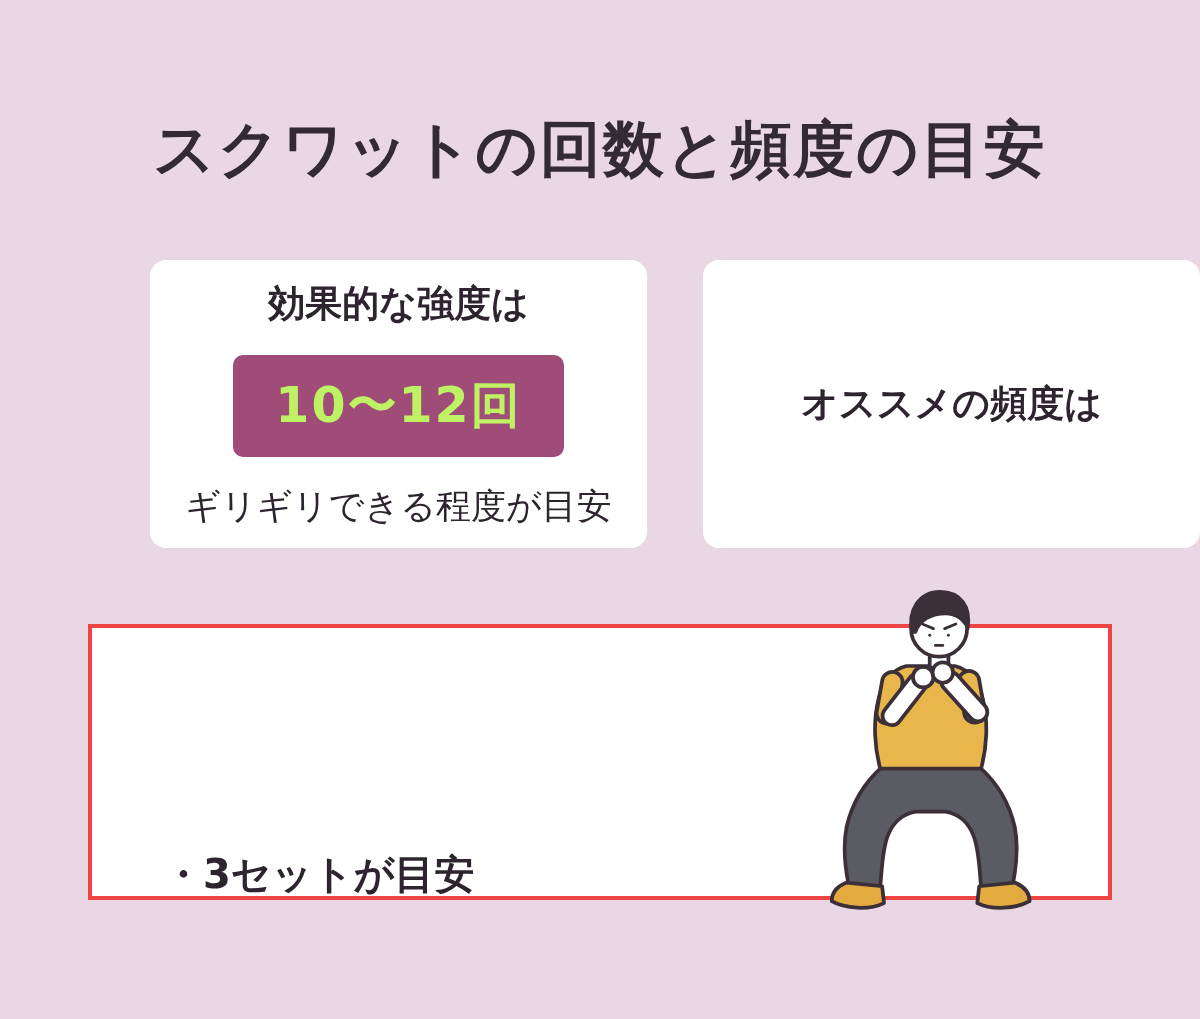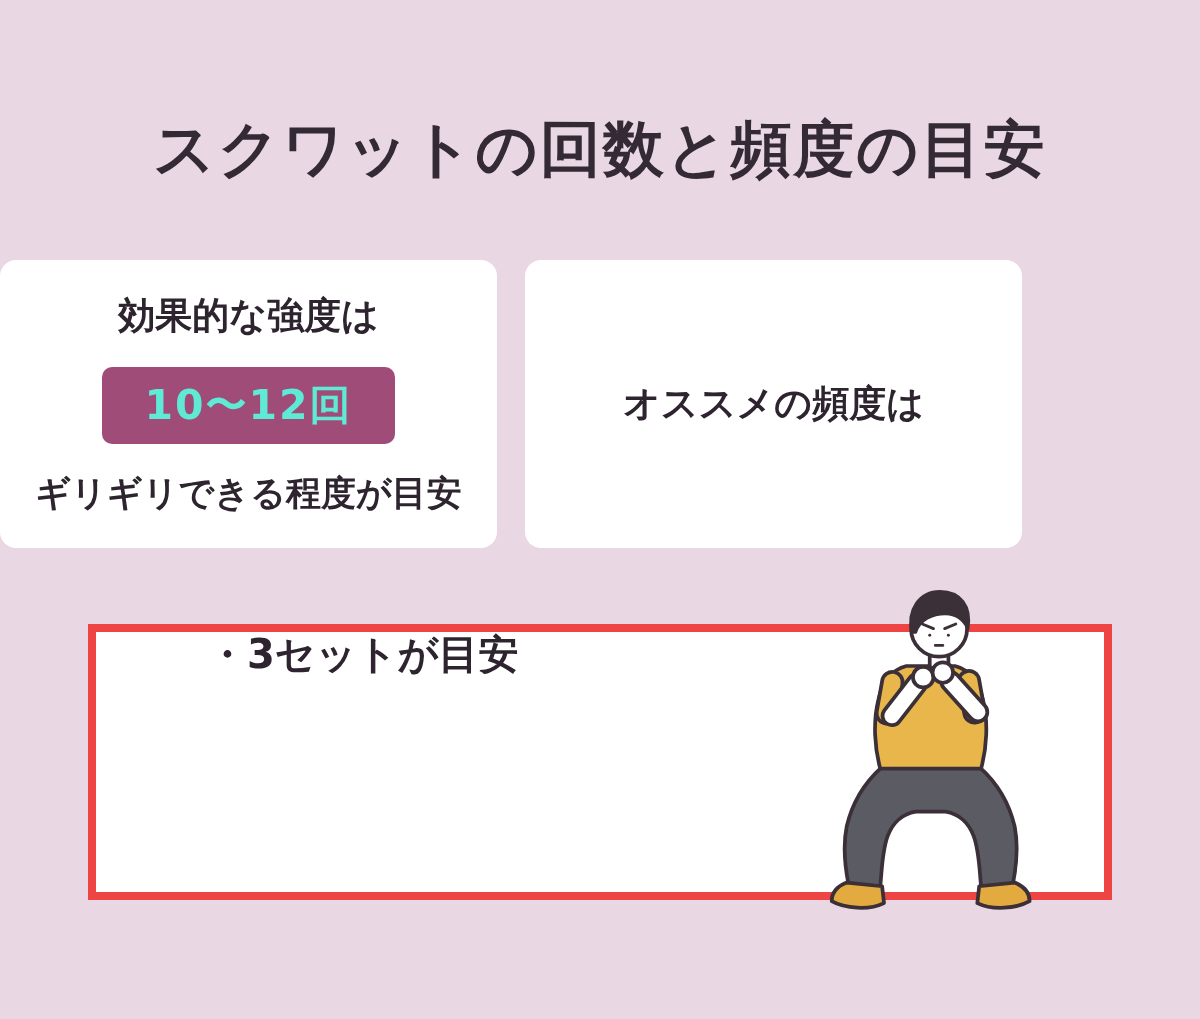--- a/index.html
+++ b/index.html
@@ -20,22 +20,22 @@
     text-align: center;
     font-size: 61px;
     font-weight: bold;
     letter-spacing: 2px;
     line-height: 1.1;
     color: #332a35;
   }
 
   .cards-row {
     display: flex;
-    justify-content: flex-start;
-    gap: 28px;
+    justify-content: flex-end;
+    gap: 56px;
     margin-top: 78px;
   }
 
   .info-card {
     width: 497px;
     height: 288px;
     background: #ffffff;
     border-radius: 16px;
     display: flex;
     flex-direction: column;
@@ -45,48 +45,48 @@
   }
 
   .card-heading {
     font-size: 37px;
     font-weight: bold;
     color: #2e2430;
   }
 
   .card-badge {
     background: #a04c78;
-    color: #5eead4;
-    font-size: 41px;
+    color: #bef264;
+    font-size: 49px;
     font-weight: bold;
-    padding: 11px 42px;
+    padding: 18px 42px;
     border-radius: 10px;
     letter-spacing: 2px;
   }
 
   .card-note {
     font-size: 35px;
-    font-weight: bold;
+    font-weight: normal;
     color: #2e2430;
   }
 
   .tips-section {
     position: relative;
     width: 1024px;
     margin: 76px auto 0;
   }
 
   .tips-box {
     width: 100%;
     height: 276px;
     background: #ffffff;
-    border: 8px solid #ef4444;
+    border: 4px solid #ef4444;
     display: flex;
-    align-items: flex-start;
-    padding-left: 111px;
+    align-items: flex-end;
+    padding-left: 71px;
   }
 
   .tips-list {
     list-style: none;
     margin: 0;
     padding: 0;
     display: flex;
     flex-direction: column;
     gap: 27px;
     font-size: 40px;

